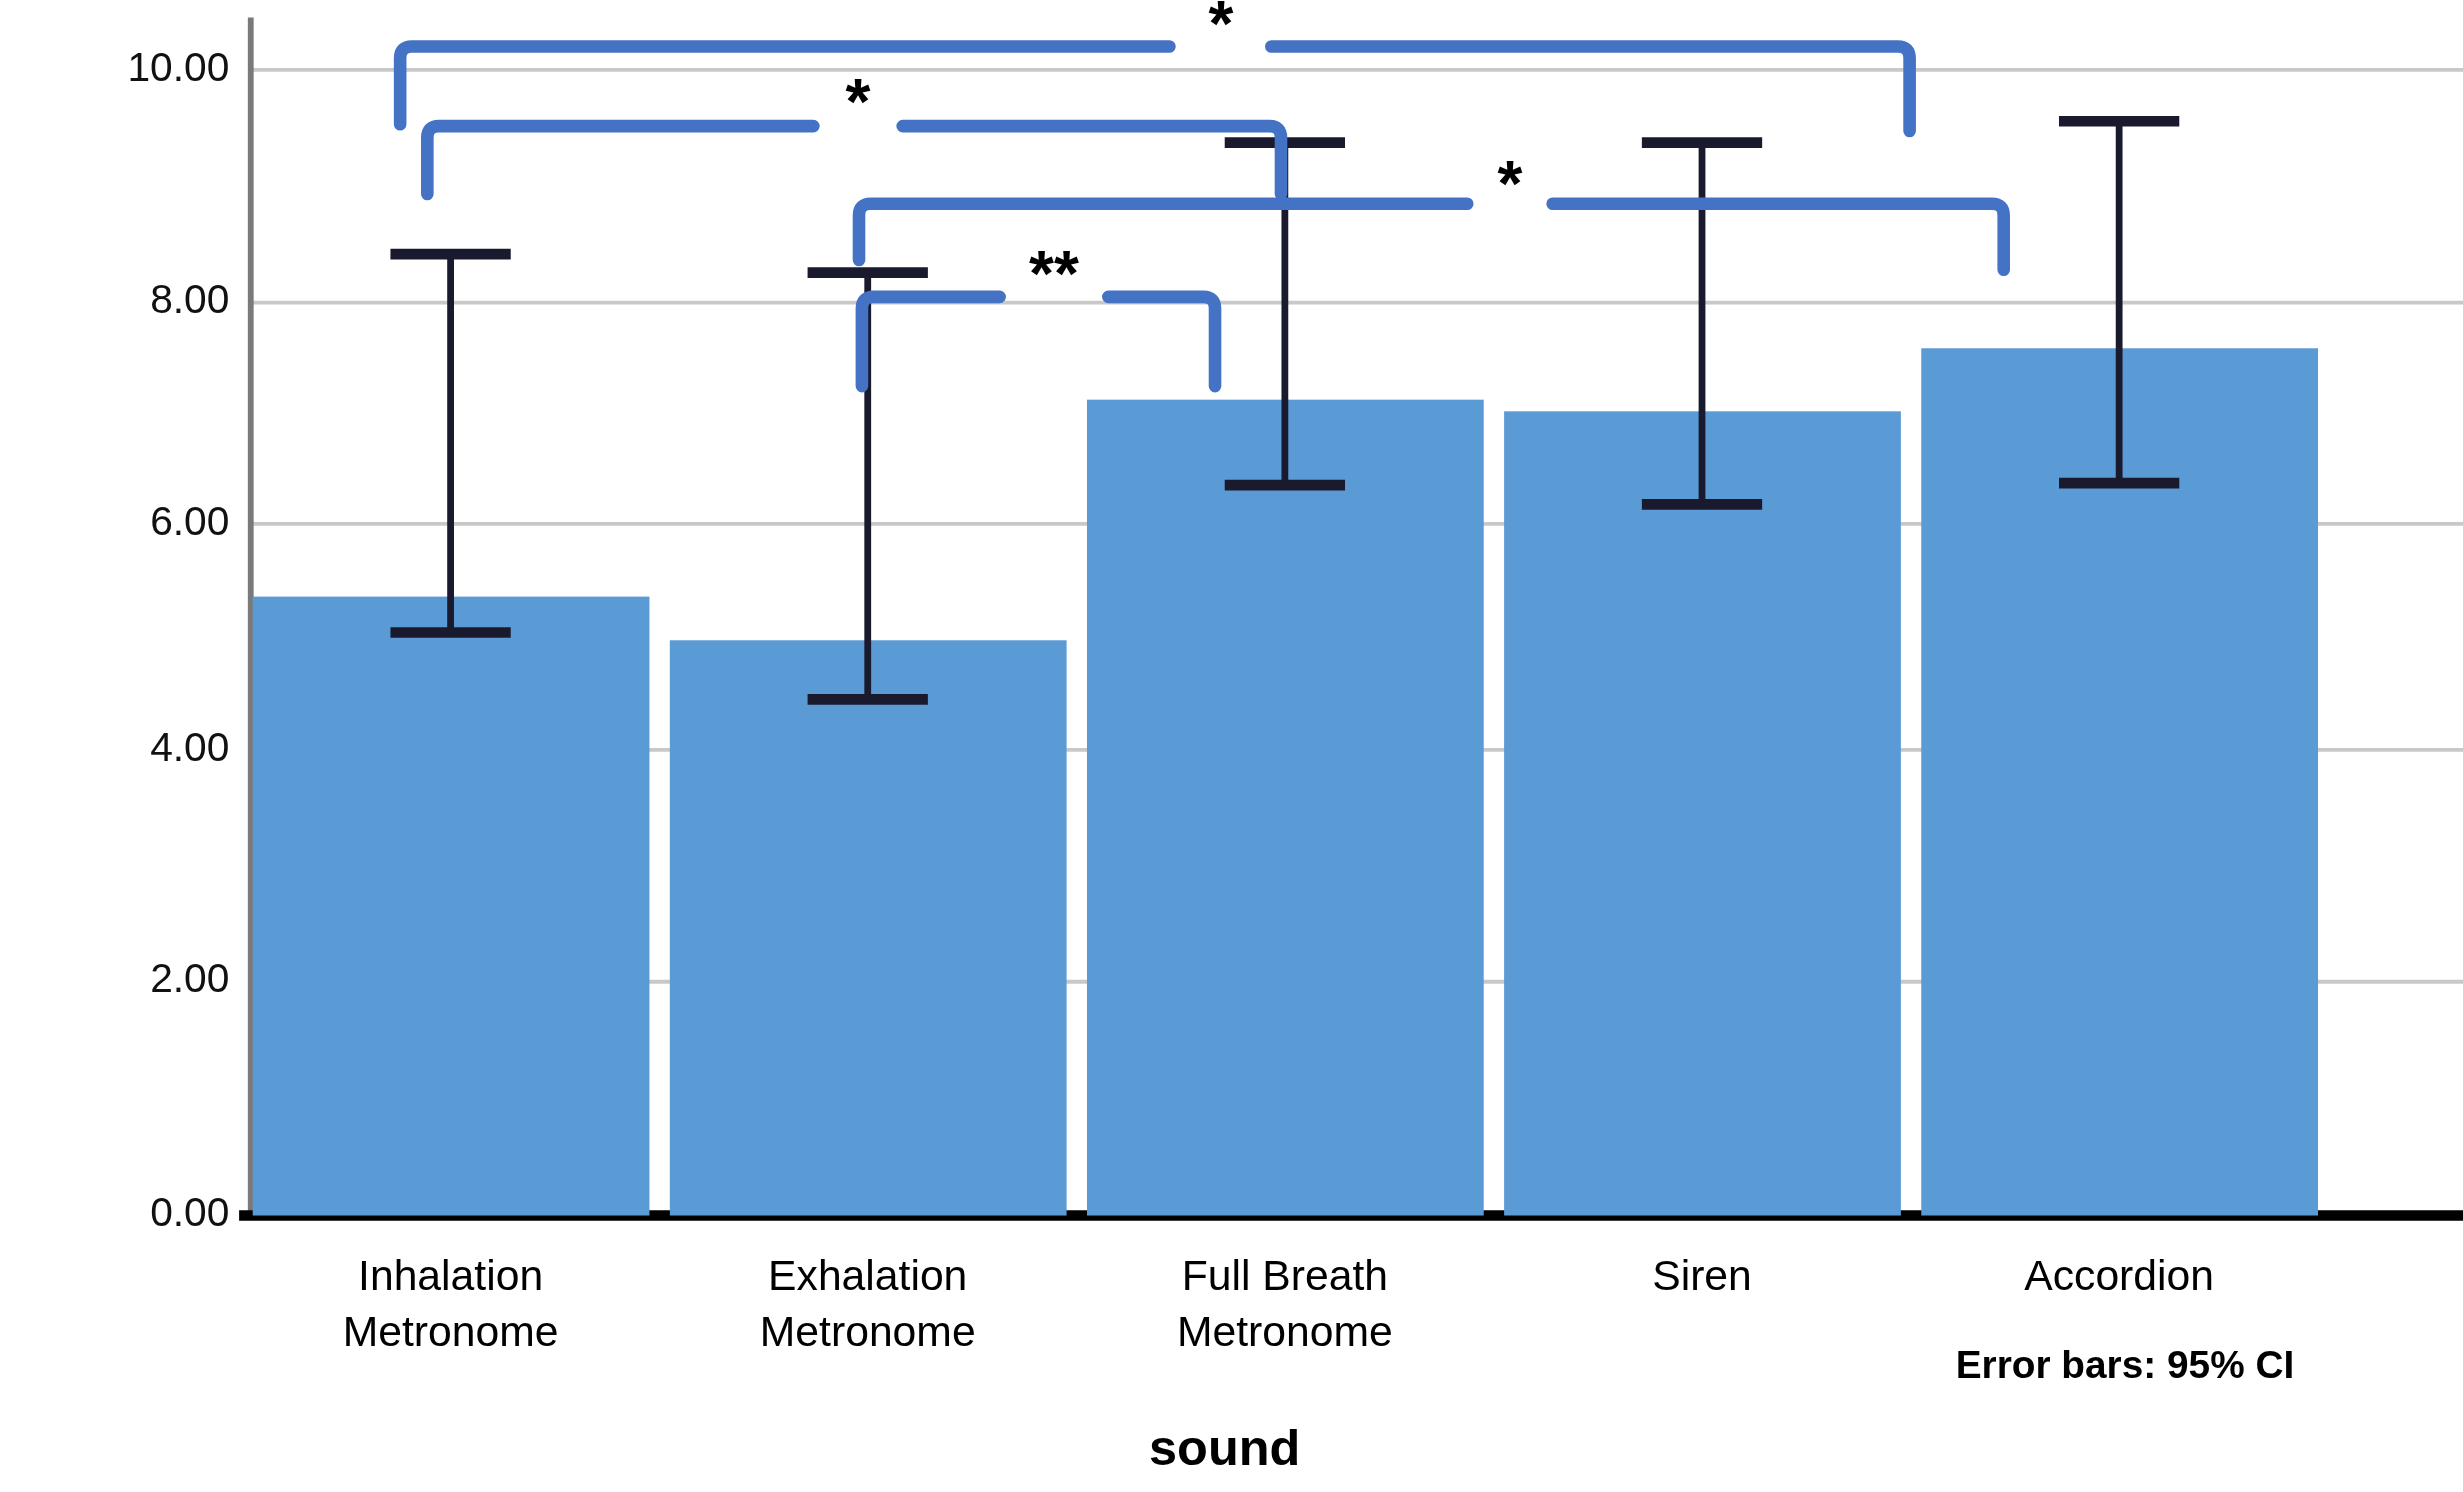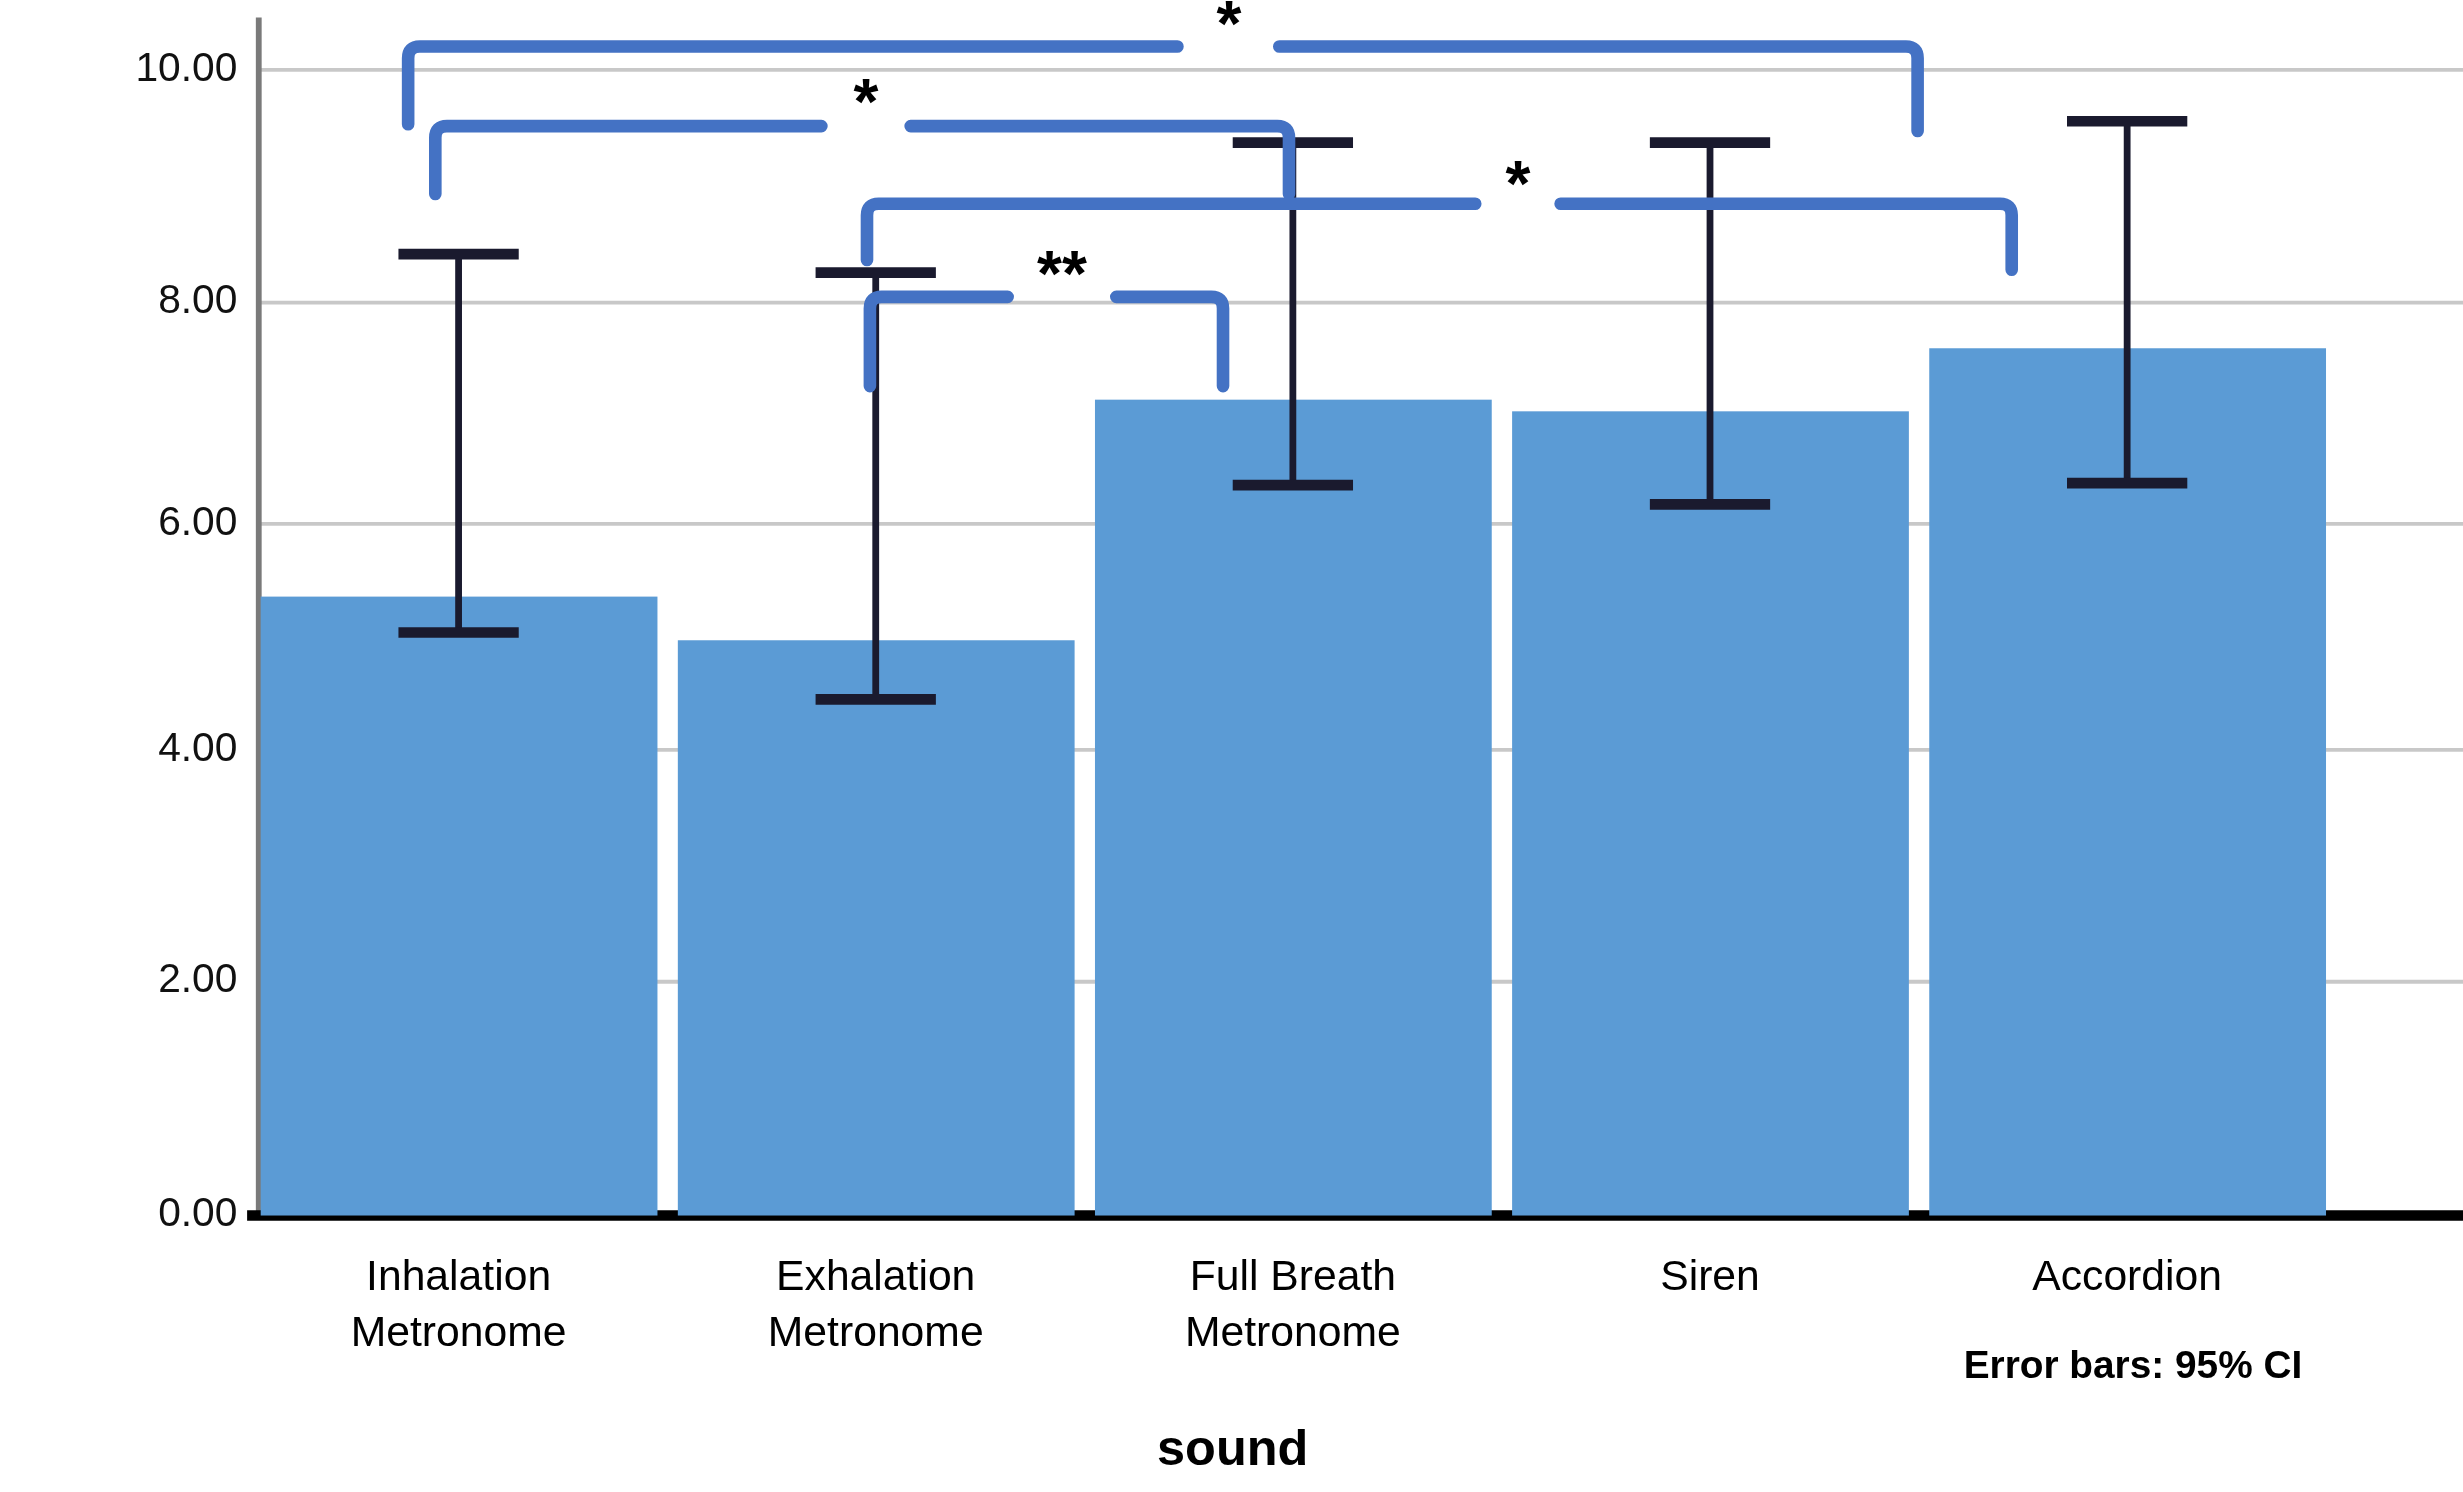--- a/index.html
+++ b/index.html
@@ -9,21 +9,21 @@
   }
   body {
     width: 2464px;
     height: 1492px;
     font-family: "Liberation Sans", sans-serif;
     overflow: hidden;
     position: relative;
   }
   #chart-root {
     position: absolute;
-    left: 8px; top: 0;
+    left: 0; top: 0;
     width: 2080px;
     height: 1492px;
   }
   svg.chart-svg {
     position: absolute;
     left: 0; top: 0;
     width: 2464px;
     height: 1492px;
     display: block;
   }

